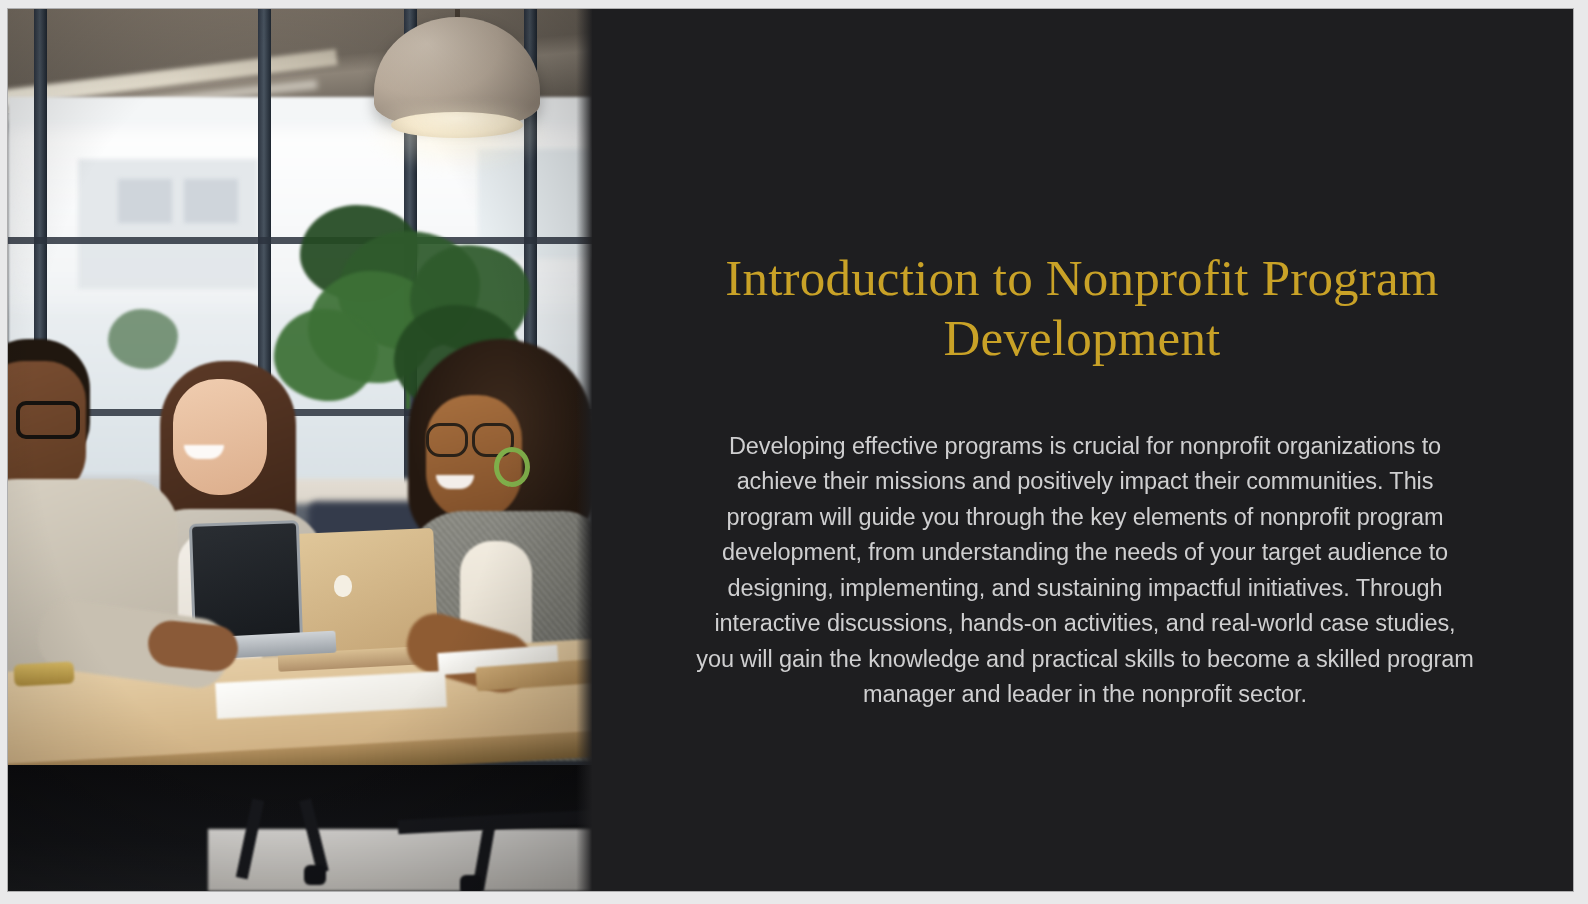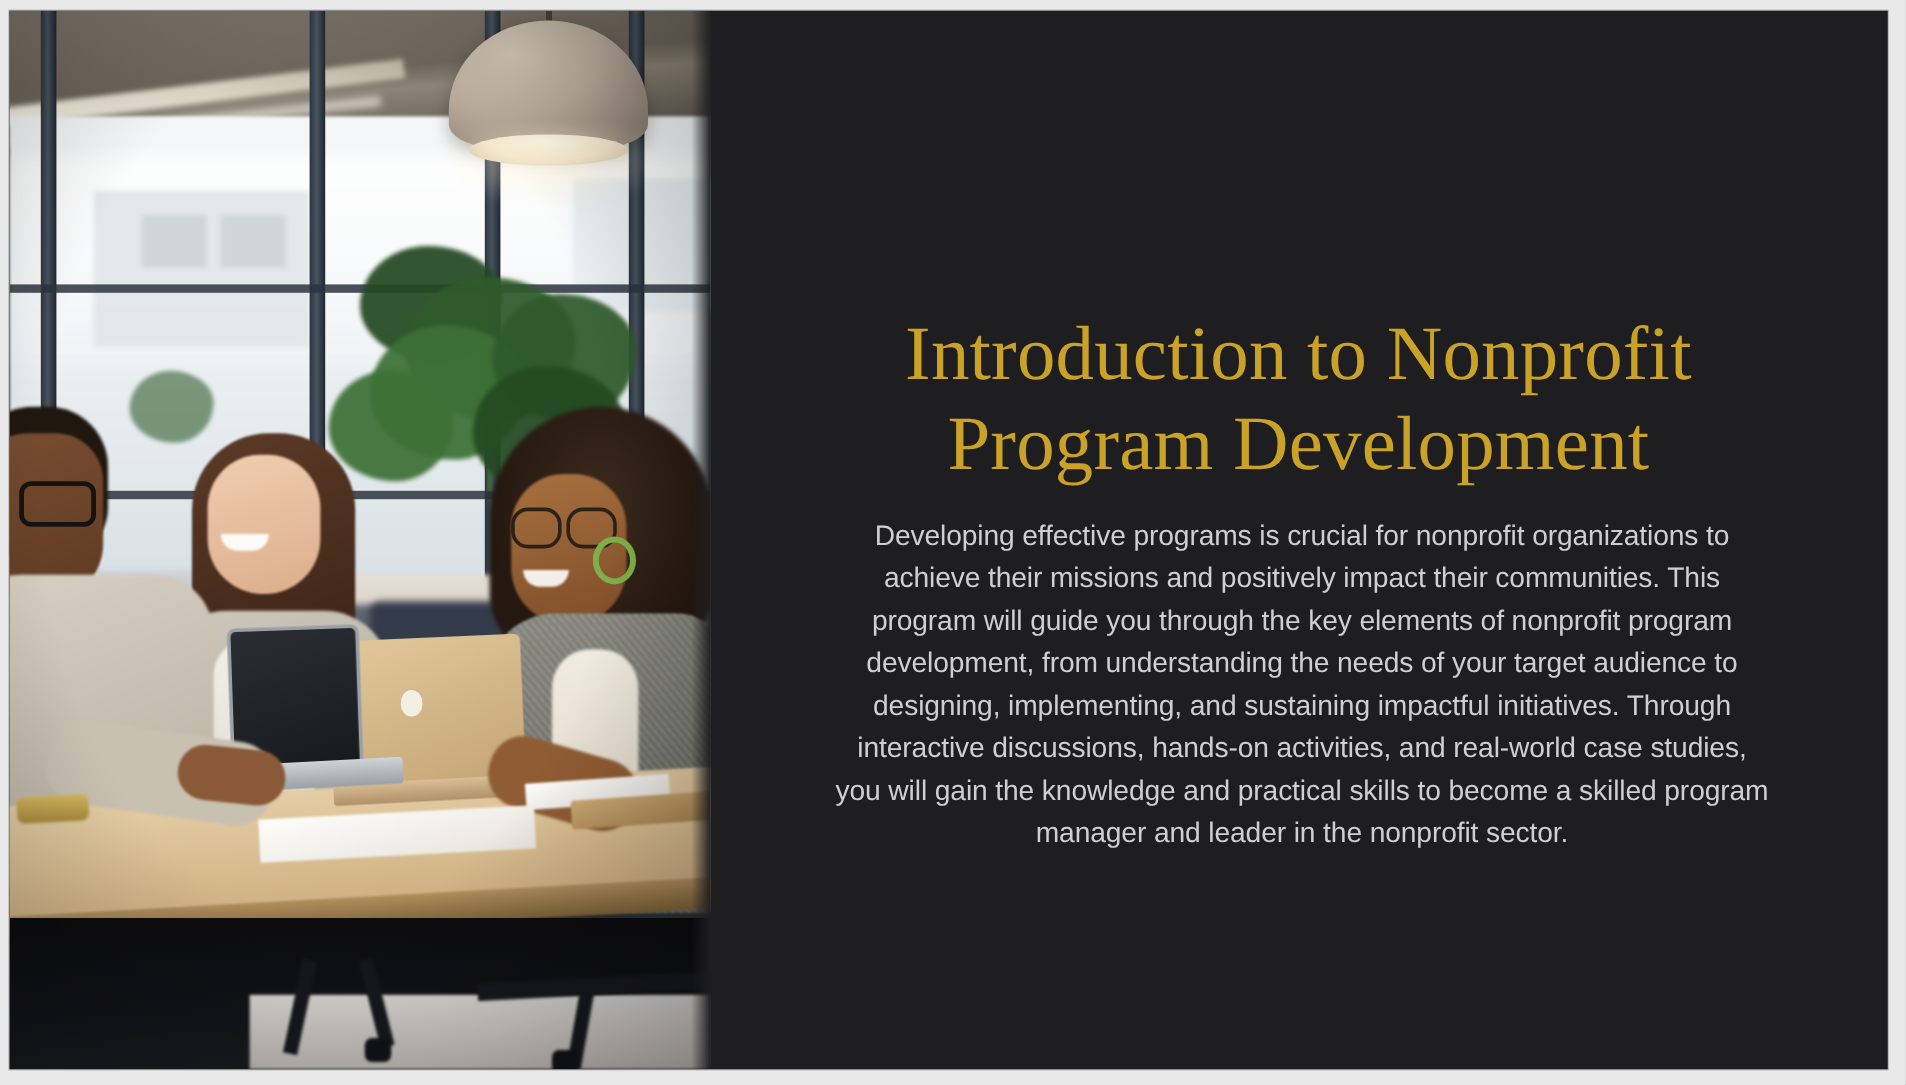--- a/index.html
+++ b/index.html
@@ -364,21 +364,21 @@
     background: #1e1e20;
   }
 
   #slide-title {
     position: absolute;
     left: 90px;
     top: 205px;
     width: 800px;
     text-align: center;
     font-family: "Liberation Serif", "DejaVu Serif", serif;
-    font-size: 64px;
+    font-size: 51px;
     line-height: 1.18;
     letter-spacing: 0.2px;
     color: #c9a227;
     font-weight: 400;
   }
 
   #slide-body {
     position: absolute;
     left: 102px;
     top: 396px;

